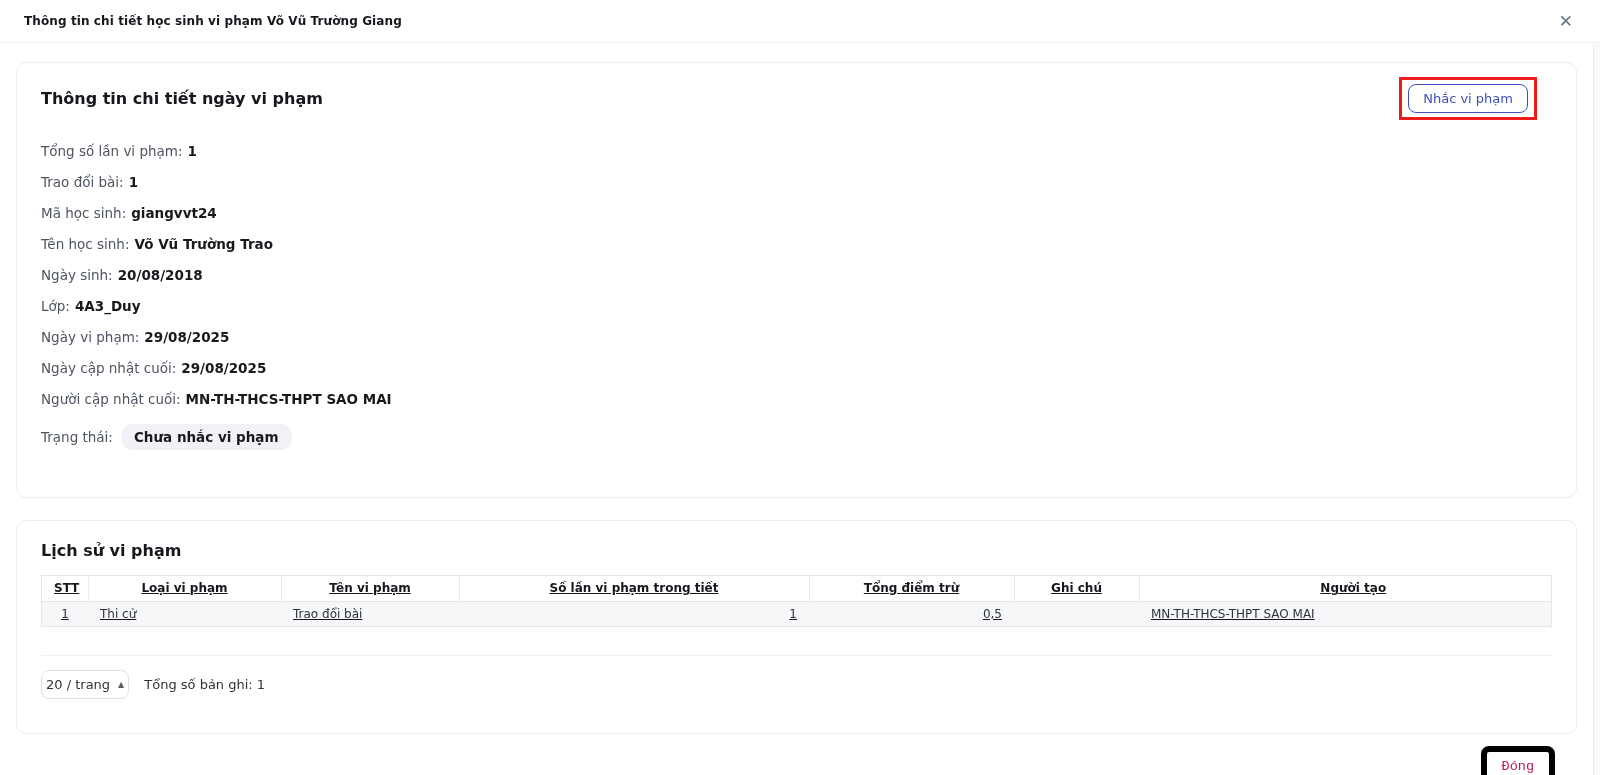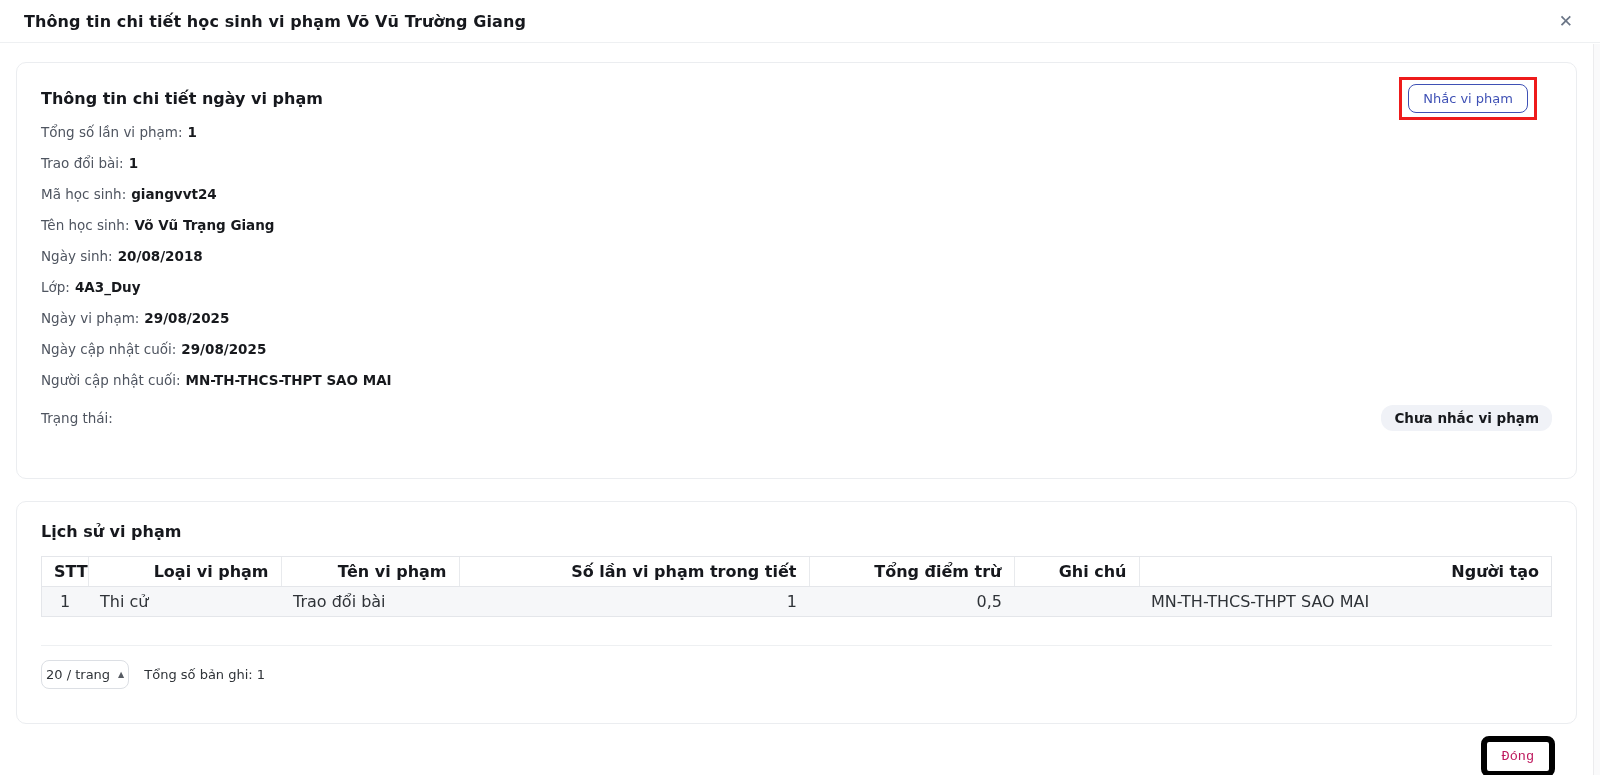--- a/index.html
+++ b/index.html
@@ -8,21 +8,21 @@
     width:1600px; height:775px; overflow:hidden; position:relative;
     background:#ffffff; color:#16181d;
     font-family:"DejaVu Sans","Liberation Sans",sans-serif;
   }
 
   
   .modal-header{
     height:43px; display:flex; align-items:center; justify-content:space-between;
     padding:0 27px 0 24px; border-bottom:1px solid #eef0f2;
   }
-  .modal-title{ font-size:16px; font-weight:700; letter-spacing:.1px; }
+  .modal-title{ font-size:12px; font-weight:700; letter-spacing:.1px; }
   .close-btn{
     background:none; border:none; padding:0; cursor:pointer;
     font-size:17px; line-height:1; color:#6a7586;
   }
 
   
   .modal-body{ padding:19px 23px 0 16px; }
   .card{
     background:#fff; border:1px solid #ebedf0; border-radius:10px;
     padding:20px 24px 34px 24px;
@@ -34,34 +34,34 @@
   .red-highlight{
     border:3px solid #ee1b1b; padding:4px 6px; background:transparent;
     display:inline-block; margin:-6px 15px;
   }
   .btn-remind{
     background:#fff; color:#3f51b5; border:1px solid #3f51b5;
     border-radius:8px; padding:6px 14px; font-size:13px; cursor:pointer;
     font-family:inherit;
   }
 
-  .fields{ margin-top:9px; }
+  .fields{ margin-top:28px; }
   .field{ margin:0 0 13px 0; font-size:13.5px; color:#4f5560; line-height:18px; }
   .field .val{ color:#17191d; font-weight:700; margin-left:5px; }
-  .field-status{ margin-top:16px; display:flex; align-items:center;justify-content:space-between; }
+  .field-status{ margin-top:16px; display:flex; align-items:center; }
   .badge{
     display:inline-block; margin-left:8px; background:#f0f2f7; color:#17191d;
     border-radius:12px; padding:4px 13px; font-size:13.5px; font-weight:700;
   }
 
   
   .tbl-wrap{ margin-top:15px; border:1px solid #e4e6ea; }
-  table{ width:100%; border-collapse:collapse; table-layout:fixed; font-size:16px; }
+  table{ width:100%; border-collapse:collapse; table-layout:fixed; font-size:12px;text-decoration:underline; }
   thead th{
-    font-weight:700; text-align:right; padding:5px 12px; background:#fff;
+    font-weight:700; text-align:center; padding:5px 12px; background:#fff;
     border-bottom:1px solid #e4e6ea; border-right:1px solid #e8eaed; height:25px;
   }
   thead th:last-child{ border-right:none;padding-left:28px; }
   thead th.c-center{ text-align:center; }
   tbody tr{ background:#f6f7f9; }
   tbody td{ padding:5px 12px; height:25px; color:#2f3338; }
   td.c-center{ text-align:center; }
   td.c-right{ text-align:right; }
 
   .pager-divider{ border:none; border-top:1px solid #eef0f2; margin:28px 0 0 0; }
@@ -110,21 +110,21 @@
       <p class="field">
         <span>Tổng số lần vi phạm:</span><span class="val">1</span>
       </p>
       <p class="field">
         <span>Trao đổi bài:</span><span class="val">1</span>
       </p>
       <p class="field">
         <span>Mã học sinh:</span><span class="val">giangvvt24</span>
       </p>
       <p class="field">
-        <span>Tên học sinh:</span><span class="val">Võ Vũ Trạng Giang</span>
+        <span>Tên học sinh:</span><span class="val">Võ Vũ Trường Trao</span>
       </p>
       <p class="field">
         <span>Ngày sinh:</span><span class="val">20/08/2018</span>
       </p>
       <p class="field">
         <span>Lớp:</span><span class="val">4A3_Duy</span>
       </p>
       <p class="field">
         <span>Ngày vi phạm:</span><span class="val">29/08/2025</span>
       </p>

